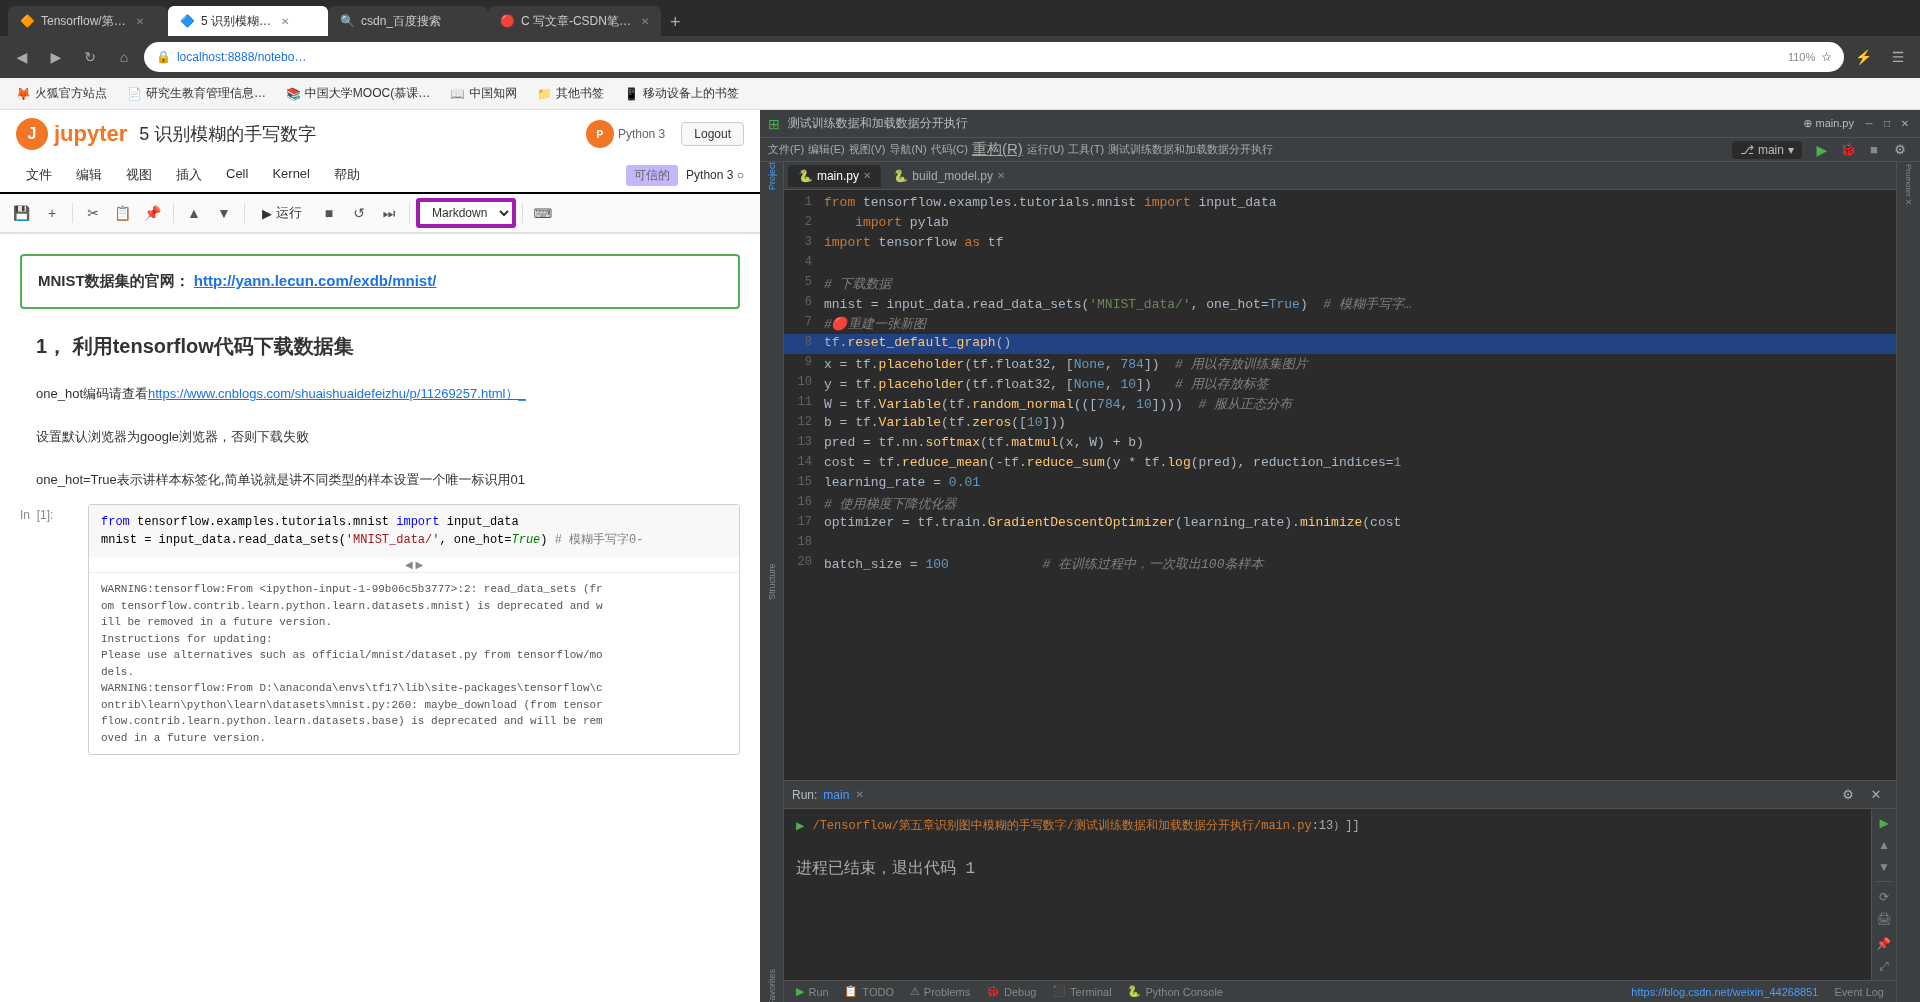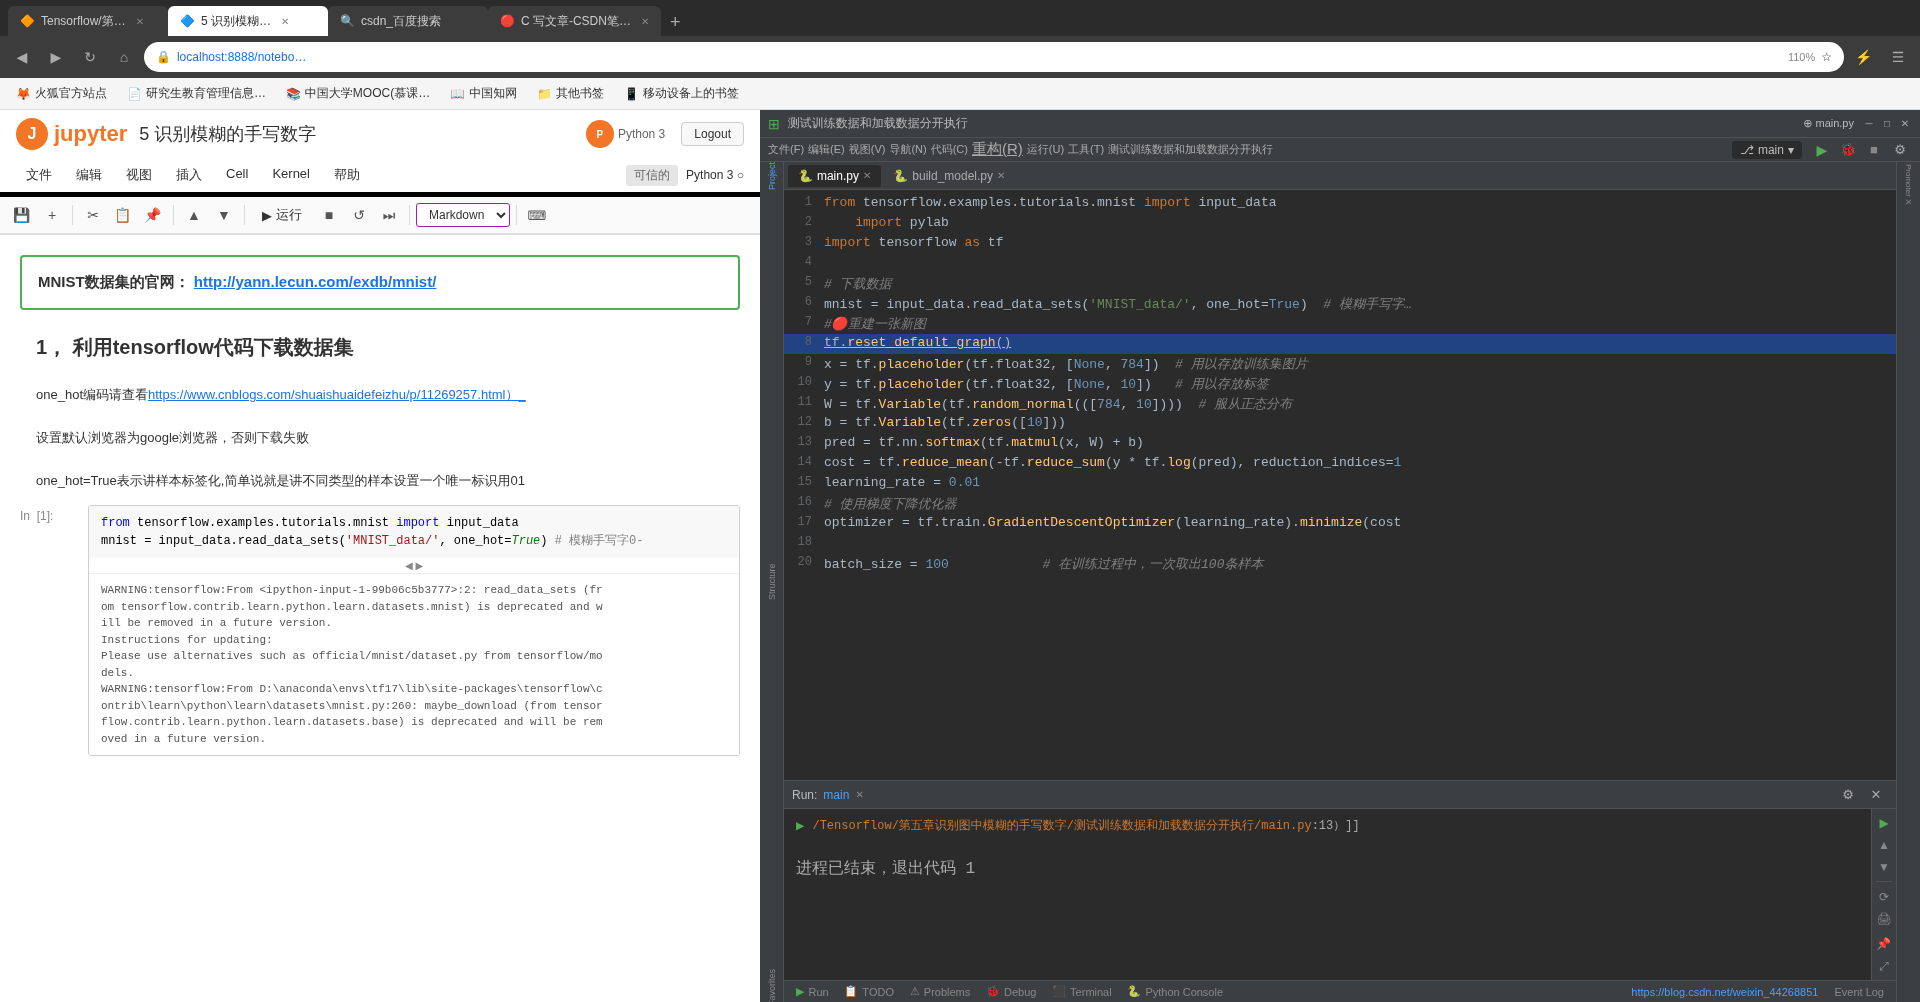--- a/index.html
+++ b/index.html
@@ -24,27 +24,27 @@
 
     
     .jupyter-panel { width: 760px; flex-shrink: 0; display: flex; flex-direction: column; background: #fff; }
     .jupyter-header { background: #fff; border-bottom: 1px solid #e0e0e0; }
     .jupyter-logo-row { display: flex; align-items: center; padding: 8px 16px; gap: 12px; }
     .jupyter-logo { font-size: 22px; color: #F37626; font-weight: bold; display: flex; align-items: center; gap: 6px; }
     .jupyter-logo-circle { width: 32px; height: 32px; background: #F37626; border-radius: 50%; display: flex; align-items: center; justify-content: center; color: white; font-size: 16px; }
     .logout-btn { margin-left: auto; padding: 4px 12px; border: 1px solid #ccc; border-radius: 4px; font-size: 12px; color: #333; cursor: pointer; background: #f8f8f8; }
     .python-badge { display: flex; align-items: center; gap: 4px; font-size: 12px; color: #666; margin-right: 8px; }
     .python-circle { width: 28px; height: 28px; background: #F37626; border-radius: 50%; display: flex; align-items: center; justify-content: center; color: white; font-size: 10px; font-weight: bold; }
-    .menu-bar { display: flex; gap: 4px; padding: 4px 16px; border-bottom: 5px solid #000000; }
+    .menu-bar { display: flex; gap: 4px; padding: 4px 16px; border-bottom: 2px solid #000000; }
     .menu-item { padding: 4px 10px; font-size: 13px; color: #333; cursor: pointer; border-radius: 4px; }
     .toolbar { display: flex; align-items: center; padding: 4px 8px; gap: 2px; border-bottom: 1px solid #e0e0e0; background: #fafafa; }
     .toolbar-btn { width: 28px; height: 28px; display: flex; align-items: center; justify-content: center; font-size: 14px; color: #555; cursor: pointer; border: 1px solid transparent; border-radius: 3px; }
     .toolbar-separator { width: 1px; height: 20px; background: #ddd; margin: 0 4px; }
     .run-btn { display: flex; align-items: center; gap: 4px; padding: 3px 10px; font-size: 13px; color: #333; cursor: pointer; border: 1px solid transparent; border-radius: 3px; }
-    .cell-type-select { padding: 3px 8px; font-size: 12px; border: 1px solid #a21caf; border-radius: 3px; color: #333; background: #fff; cursor: pointer; }
+    .cell-type-select { padding: 3px 8px; font-size: 12px; border: 4px solid #a21caf; border-radius: 3px; color: #333; background: #fff; cursor: pointer; }
     .keyboard-btn { width: 28px; height: 28px; display: flex; align-items: center; justify-content: center; font-size: 13px; color: #555; cursor: pointer; }
 
     
     .notebook-content { flex: 1; overflow-y: auto; padding: 20px; background: #fff; }
     .text-cell { padding: 8px 16px; }
     .text-cell h2 { font-size: 20px; color: #333; margin-bottom: 8px; }
     .text-cell p { font-size: 13px; color: #333; line-height: 1.6; margin-bottom: 6px; }
     .text-cell a { color: #1a73e8; text-decoration: underline; }
     .info-box { border: 2px solid #4CAF50; border-radius: 4px; padding: 16px; margin-bottom: 16px; }
     .info-box p { font-size: 15px; font-weight: bold; color: #333; }
@@ -195,21 +195,21 @@
       </div>
       <div class="menu-bar">
         <div class="menu-item">文件</div>
         <div class="menu-item">编辑</div>
         <div class="menu-item">视图</div>
         <div class="menu-item">插入</div>
         <div class="menu-item">Cell</div>
         <div class="menu-item">Kernel</div>
         <div class="menu-item">帮助</div>
         <div style="margin-left:auto;display:flex;align-items:center;gap:8px;">
-          <div style="font-size:12px;color:#666;background:#e5e5e5;padding:2px 8px;border-radius:3px;">可信的</div>
+          <div style="font-size:12px;color:#666;background:#c4b5fd;padding:2px 8px;border-radius:3px;">可信的</div>
           <div style="font-size:12px;color:#333;">Python 3 ○</div>
         </div>
       </div>
       <div class="toolbar">
         <div class="toolbar-btn">💾</div>
         <div class="toolbar-btn">+</div>
         <div class="toolbar-separator"></div>
         <div class="toolbar-btn">✂</div>
         <div class="toolbar-btn">📋</div>
         <div class="toolbar-btn">📌</div>
@@ -378,21 +378,21 @@
             <span class="pc-linecontent">mnist = input_data.read_data_sets(<span class="pc-str">'MNIST_data/'</span>, one_hot=<span class="pc-kw2">True</span>)  <span class="pc-cmt"># 模糊手写字…</span></span>
           </div>
 
           <div class="pc-line">
             <span class="pc-linenum">7</span>
             <span class="pc-linecontent"><span class="pc-cmt">#🔴重建一张新图</span></span>
           </div>
 
           <div class="pc-line" style="background:#214283;">
             <span class="pc-linenum" style="background:#214283;">8</span>
-            <span class="pc-linecontent" style="background:#214283;text-decoration:underline;">tf.<span class="pc-fn">reset_default_graph</span>()</span>
+            <span class="pc-linecontent" style="background:#214283;">tf.<span class="pc-fn">reset_default_graph</span>()</span>
           </div>
 
           <div class="pc-line">
             <span class="pc-linenum">9</span>
             <span class="pc-linecontent">x = tf.<span class="pc-fn">placeholder</span>(tf.float32, [<span class="pc-kw2">None</span>, <span class="pc-num">784</span>])  <span class="pc-cmt"># 用以存放训练集图片</span></span>
           </div>
 
           <div class="pc-line">
             <span class="pc-linenum">10</span>
             <span class="pc-linecontent">y = tf.<span class="pc-fn">placeholder</span>(tf.float32, [<span class="pc-kw2">None</span>, <span class="pc-num">10</span>])   <span class="pc-cmt"># 用以存放标签</span></span>

